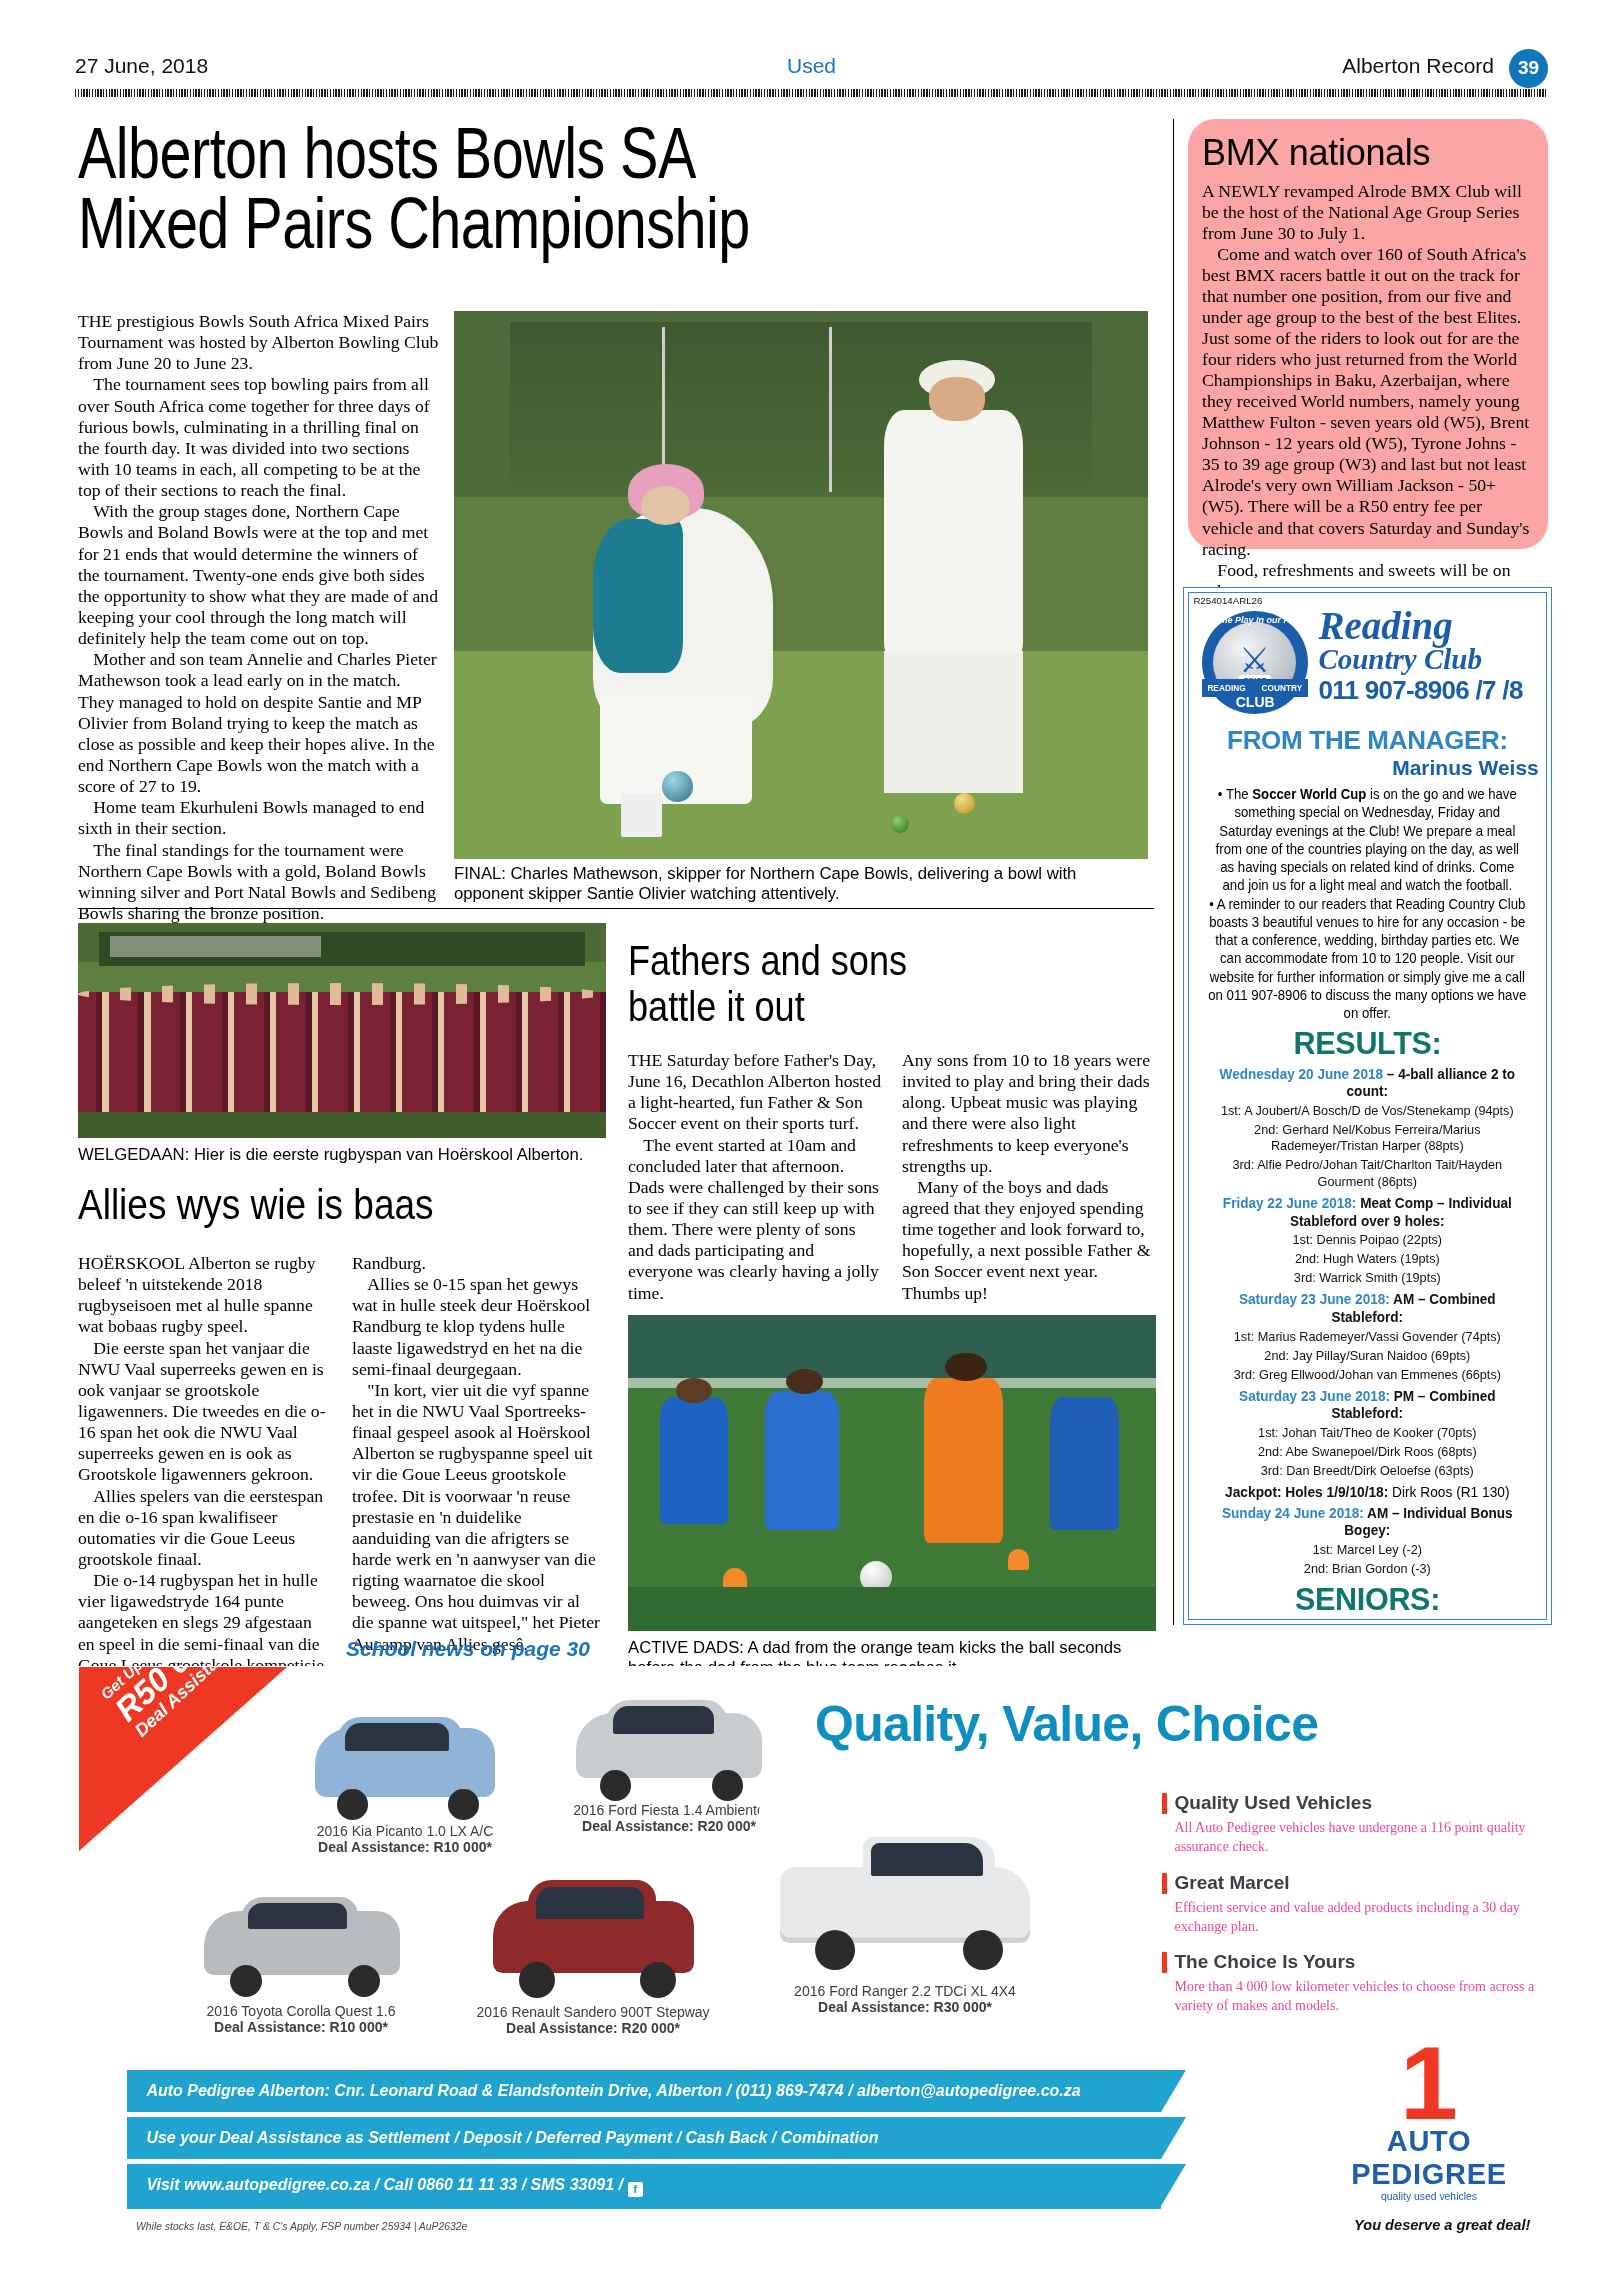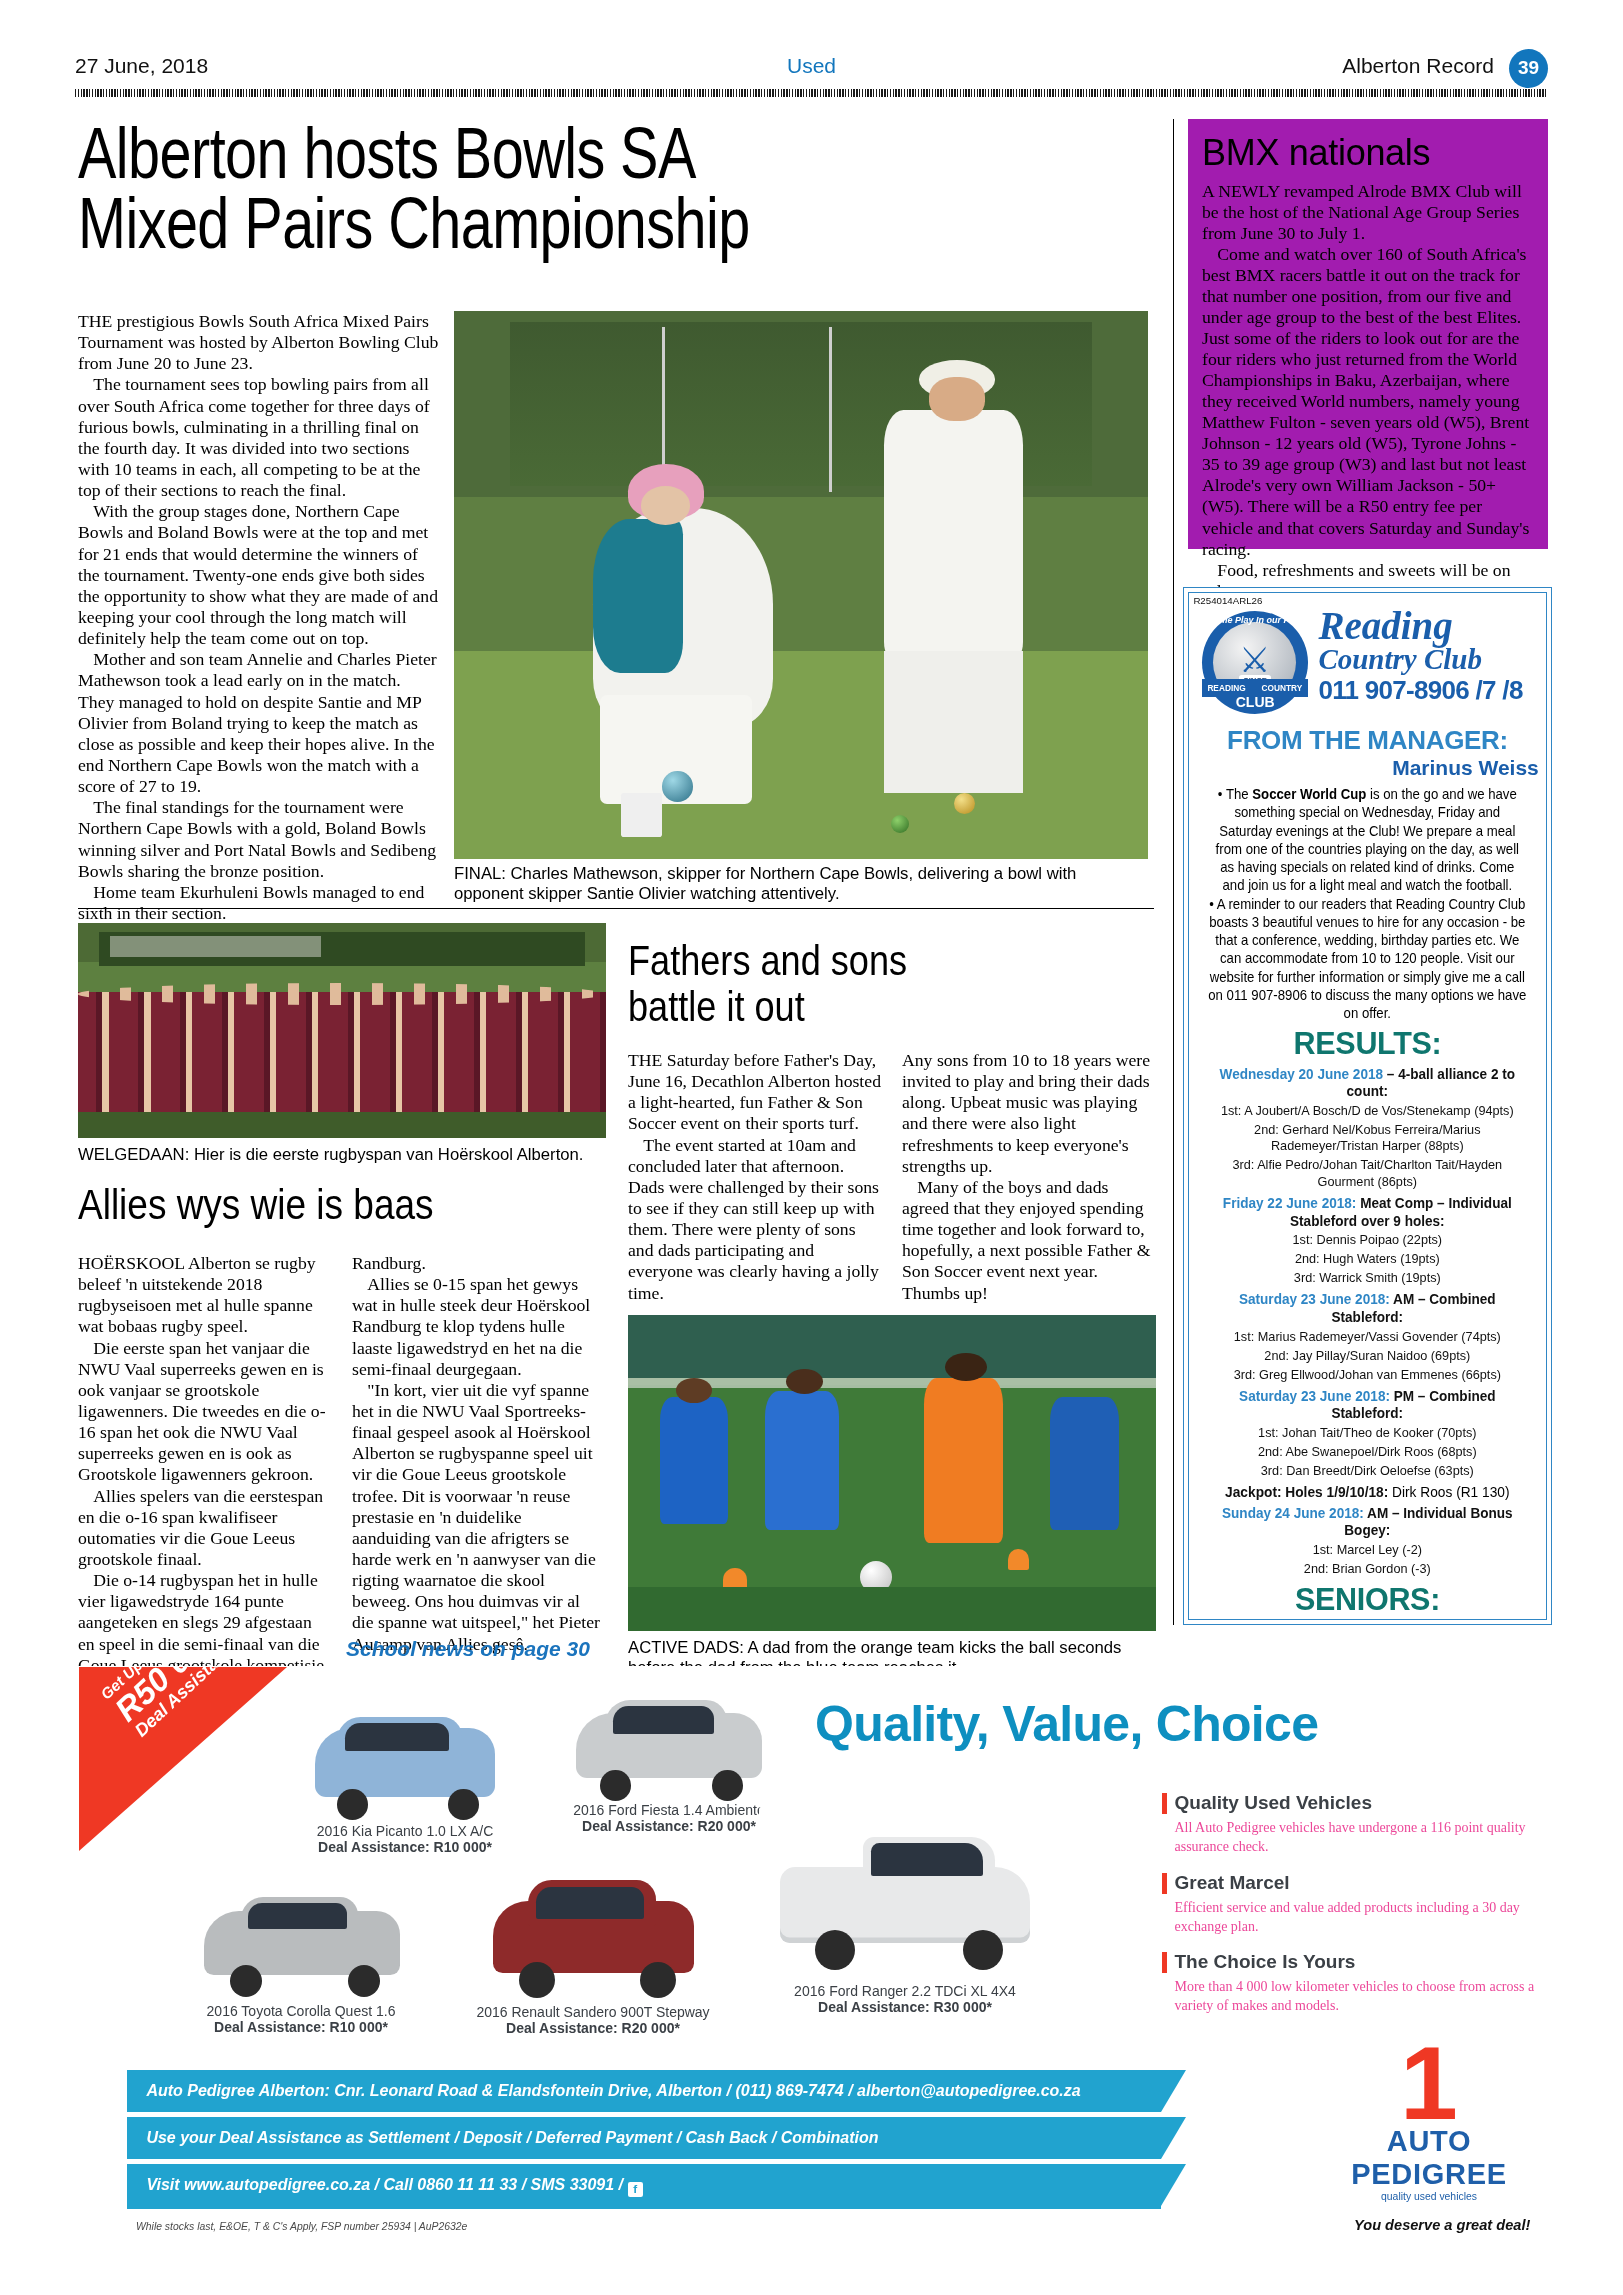--- a/index.html
+++ b/index.html
@@ -75,21 +75,21 @@
   .school-news { position:absolute; left:346px; top:1637px; width:264px;
                  font-family:"Liberation Sans", sans-serif; font-style:italic; font-weight:bold;
                  font-size:21px; color:#1b74bd; }
 
   
   .vrule { position:absolute; left:1173px; top:119px; width:1.4px; height:1506px; background:#000; }
   .hrule-mid { position:absolute; left:78px; top:908px; width:1076px; height:1.4px; background:#000; }
 
   
   .bmx { position:absolute; left:1188px; top:119px; width:360px; height:430px;
-         background:#a21caf; padding:12.5px 14px 9.7px 14px; }
+         background:#fca5a5; padding:12.5px 14px 9.7px 14px;border-radius:27px; }
   .bmx h2 { margin:0 0 7px 0; font-family:"Liberation Sans", sans-serif; font-weight:normal;
             font-size:36px; letter-spacing:-0.3px; }
   .bmx p { margin:0; font-size:17.7px; line-height:1.19; text-indent:15.3px; }
   .bmx p.first { text-indent:0; }
 
   
   .rcc { position:absolute; left:1183px; top:587px; width:369px; height:1038px;
          background:#fff; border:1.4px solid #2f86c5; padding:4.2px; }
   .rcc-inner { border:1.4px solid #2f86c5; width:100%; height:100%; position:relative;
                padding:4.2px 7px; overflow:hidden; }
@@ -216,22 +216,22 @@
   <div class="hero-head">
     <div>Alberton hosts Bowls SA</div>
     <div>Mixed Pairs Championship</div>
   </div>
 
   <div class="col-a">
     <p class="first">THE prestigious Bowls South Africa Mixed Pairs Tournament was hosted by Alberton Bowling Club from June 20 to June 23.</p>
     <p>The tournament sees top bowling pairs from all over South Africa come together for three days of furious bowls, culminating in a thrilling final on the fourth day. It was divided into two sections with 10 teams in each, all competing to be at the top of their sections to reach the final.</p>
     <p>With the group stages done, Northern Cape Bowls and Boland Bowls were at the top and met for 21 ends that would determine the winners of the tournament. Twenty-one ends give both sides the opportunity to show what they are made of and keeping your cool through the long match will definitely help the team come out on top.</p>
     <p>Mother and son team Annelie and Charles Pieter Mathewson took a lead early on in the match. They managed to hold on despite Santie and MP Olivier from Boland trying to keep the match as close as possible and keep their hopes alive. In the end Northern Cape Bowls won the match with a score of 27 to 19.</p>
+    <p>Home team Ekurhuleni Bowls managed to end sixth in their section.</p>
     <p>The final standings for the tournament were Northern Cape Bowls with a gold, Boland Bowls winning silver and Port Natal Bowls and Sedibeng Bowls sharing the bronze position.</p>
-    <p>Home team Ekurhuleni Bowls managed to end sixth in their section.</p>
   </div>
 
   <div class="hero-photo">
     <div class="ph">
       <div style="position:absolute;inset:0;background:linear-gradient(#4e6b3a 0 34%, #5f7f42 34% 62%, #7ea14f 62% 100%);"></div>
       <div style="position:absolute;left:8%;top:2%;width:84%;height:30%;background:linear-gradient(#3f5a30,#4a6a36);"></div>
       <div style="position:absolute;left:30%;top:3%;width:2.8px;height:34%;background:#cfcfcf;"></div>
       <div style="position:absolute;left:54%;top:3%;width:2.8px;height:30%;background:#cfcfcf;"></div>
 
       <div style="position:absolute;left:20%;top:36%;width:26%;height:40%;background:#f2f2ee;border-radius:44% 44% 22% 22%;"></div>

